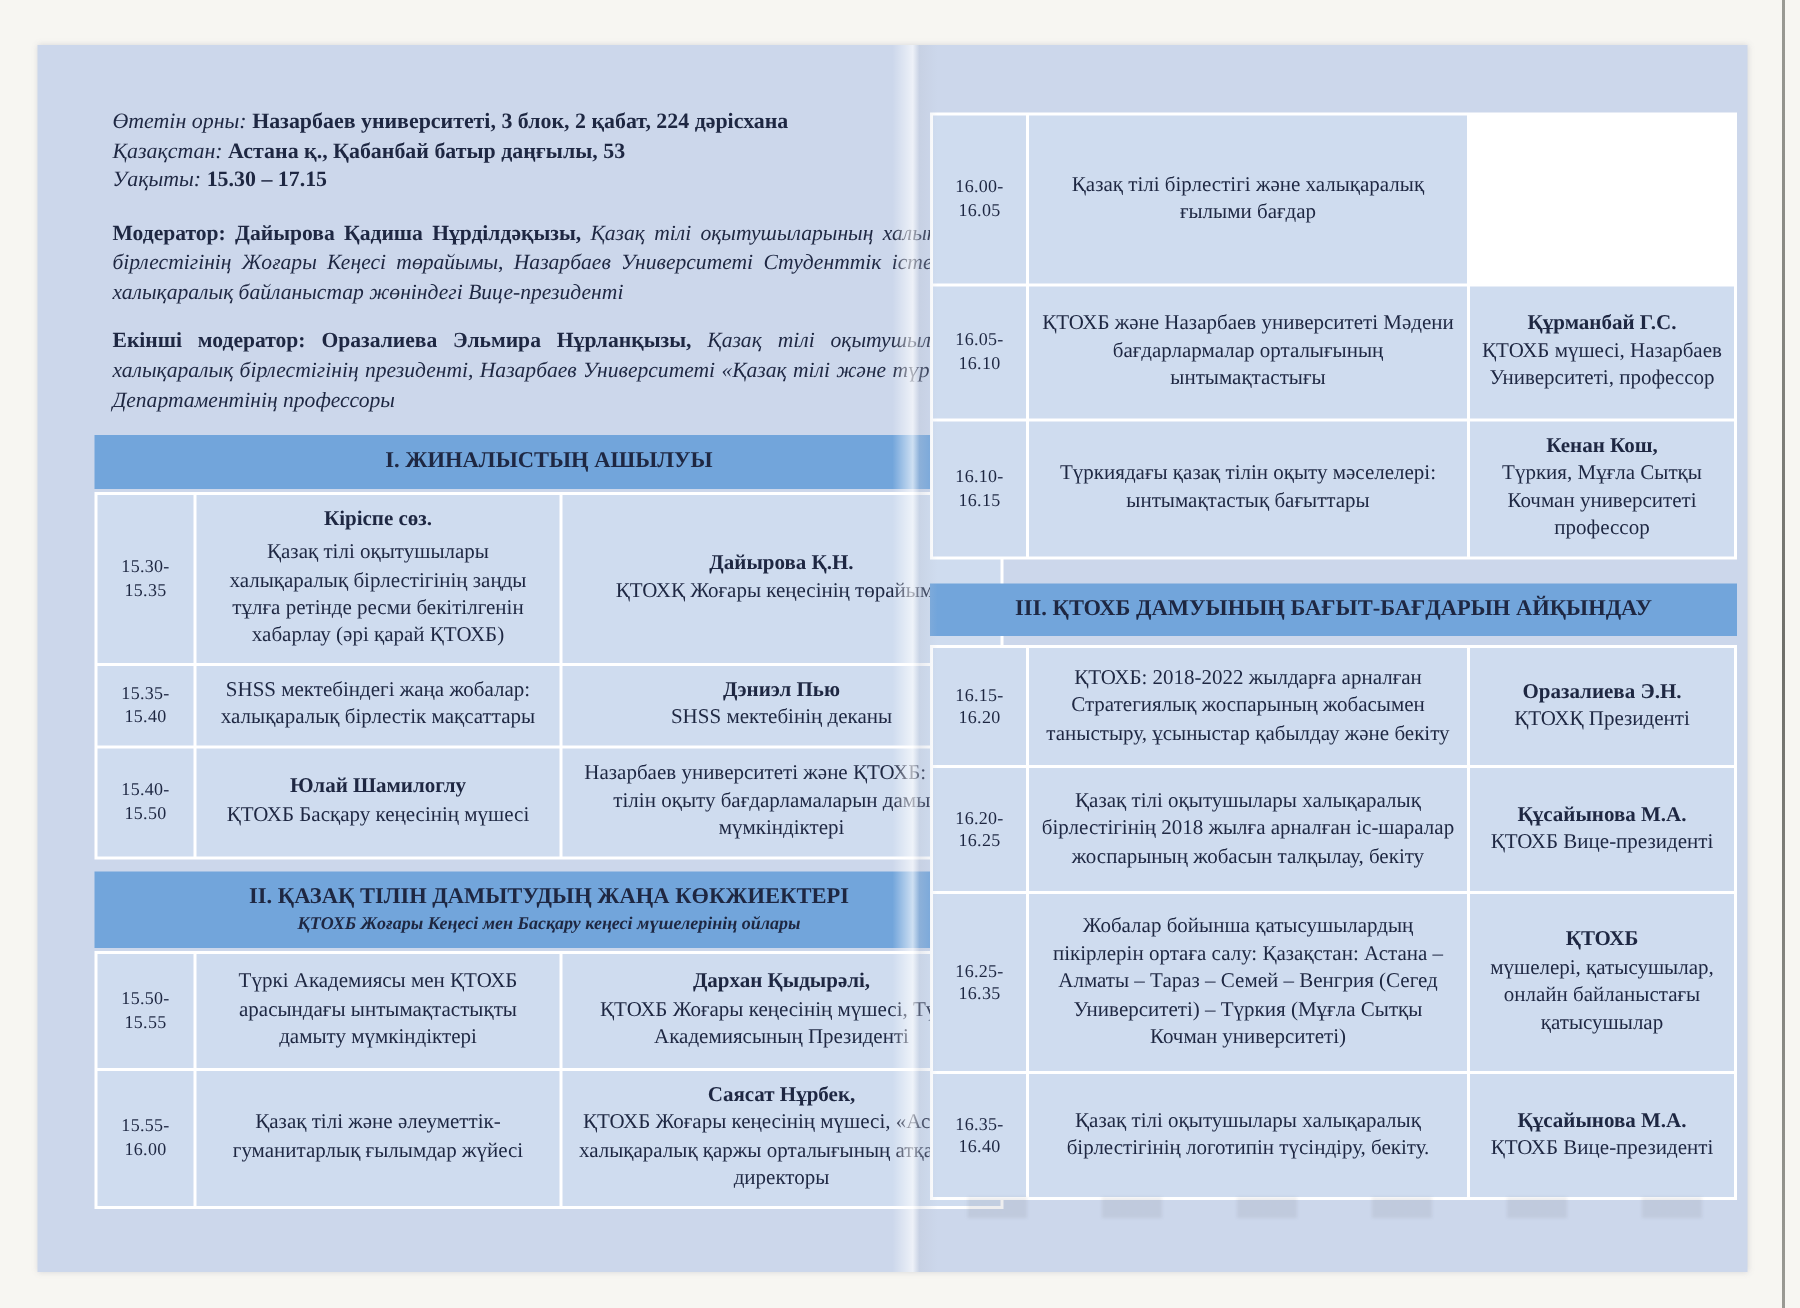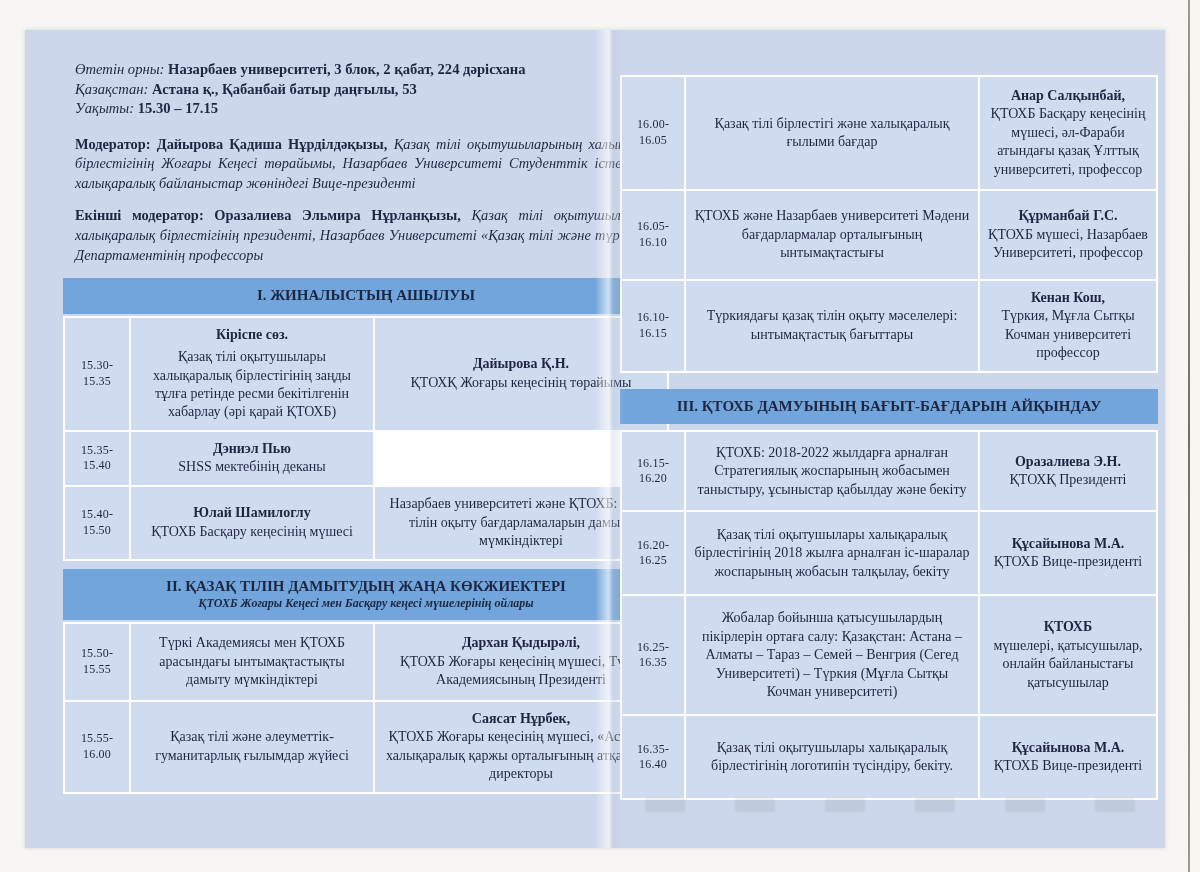--- a/index.html
+++ b/index.html
@@ -14,21 +14,21 @@
     position:absolute;left:25px;top:30px;width:1140px;height:818px;
     background:#ccd7eb;
     box-shadow:0 0 4px rgba(120,120,140,.25);
   }
   .fold{
     position:absolute;top:0;bottom:0;left:570px;width:30px;
     background:linear-gradient(90deg,rgba(255,255,255,0) 0%,rgba(255,255,255,.65) 45%,rgba(190,198,214,.35) 60%,rgba(255,255,255,0) 100%);
     pointer-events:none;
   }
   .col{position:absolute;}
-  .col-left{left:38px;top:30px;width:606px;}
+  .col-left{left:38px;top:42px;width:606px;}
   .col-right{left:595px;top:45px;width:538px;}
 
   .info-block{margin:0 0 16px 12px;font-size:14.6px;line-height:1.34;}
   .info-line .lbl{font-style:italic;}
   .info-line .val{font-weight:bold;}
 
   .mod{margin:0 0 13px 12px;font-size:14.4px;line-height:1.36;text-align:justify;}
   .mod .lbl{font-weight:bold;}
   .mod .nm{font-weight:bold;}
   .mod .ds{font-style:italic;}
@@ -117,20 +117,23 @@
         <div class="cell who">
           <div class="name">Дайырова Қ.Н.</div>
           <div>ҚТОХҚ Жоғары кеңесінің төрайымы</div>
         </div>
       </div>
       <div class="row" style="min-height:52px">
         <div class="cell time">
           <div>15.35-</div>
           <div>15.40</div>
         </div>
+        <div class="cell topic">
+          <div>SHSS мектебіндегі жаңа жобалар: халықаралық бірлестік мақсаттары</div>
+        </div>
         <div class="cell who">
           <div class="name">Дэниэл Пью</div>
           <div>SHSS мектебінің деканы</div>
         </div>
       </div>
       <div class="row" style="min-height:72px">
         <div class="cell time">
           <div>15.40-</div>
           <div>15.50</div>
         </div>
@@ -184,24 +187,20 @@
 
     <div class="tbl tbl-right" style="margin-top:0">
       <div class="row" style="min-height:112px">
         <div class="cell time">
           <div>16.00-</div>
           <div>16.05</div>
         </div>
         <div class="cell topic">
           <div>Қазақ тілі бірлестігі және халықаралық ғылыми бағдар</div>
         </div>
-        <div class="cell who">
-          <div class="name">Анар Салқынбай,</div>
-          <div>ҚТОХБ Басқару кеңесінің мүшесі, әл-Фараби атындағы қазақ Ұлттық университеті, профессор</div>
-        </div>
       </div>
       <div class="row" style="min-height:88px">
         <div class="cell time">
           <div>16.05-</div>
           <div>16.10</div>
         </div>
         <div class="cell topic">
           <div>ҚТОХБ және Назарбаев университеті Мәдени бағдарлармалар орталығының ынтымақтастығы</div>
         </div>
         <div class="cell who">

